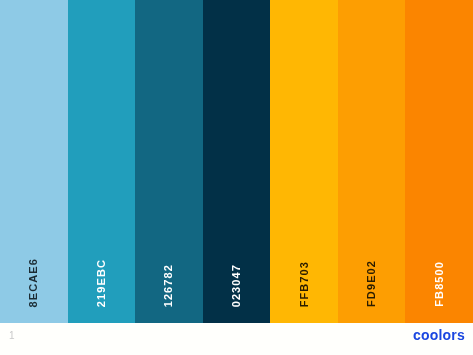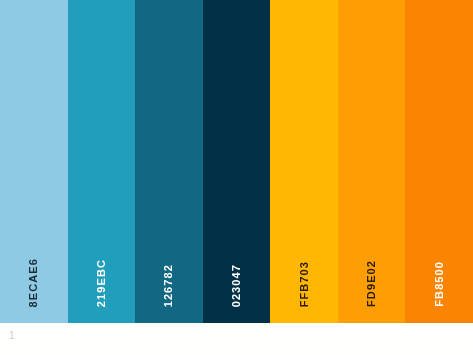--- a/index.html
+++ b/index.html
@@ -127,15 +127,16 @@
     <div class="swatch" style="background: rgb(251, 133, 0);">
       <div class="vlabel">
         <span style="color: rgb(255, 255, 255);">FB8500</span>
       </div>
     </div>
 
   </div>
 
   <div id="footer" style="background: rgb(255, 255, 252);">
     <div id="page-number">1</div>
+    <div id="brand" style="color: rgb(26, 70, 224);">coolors</div>
   </div>
 
 </div>
 
 </body></html>

